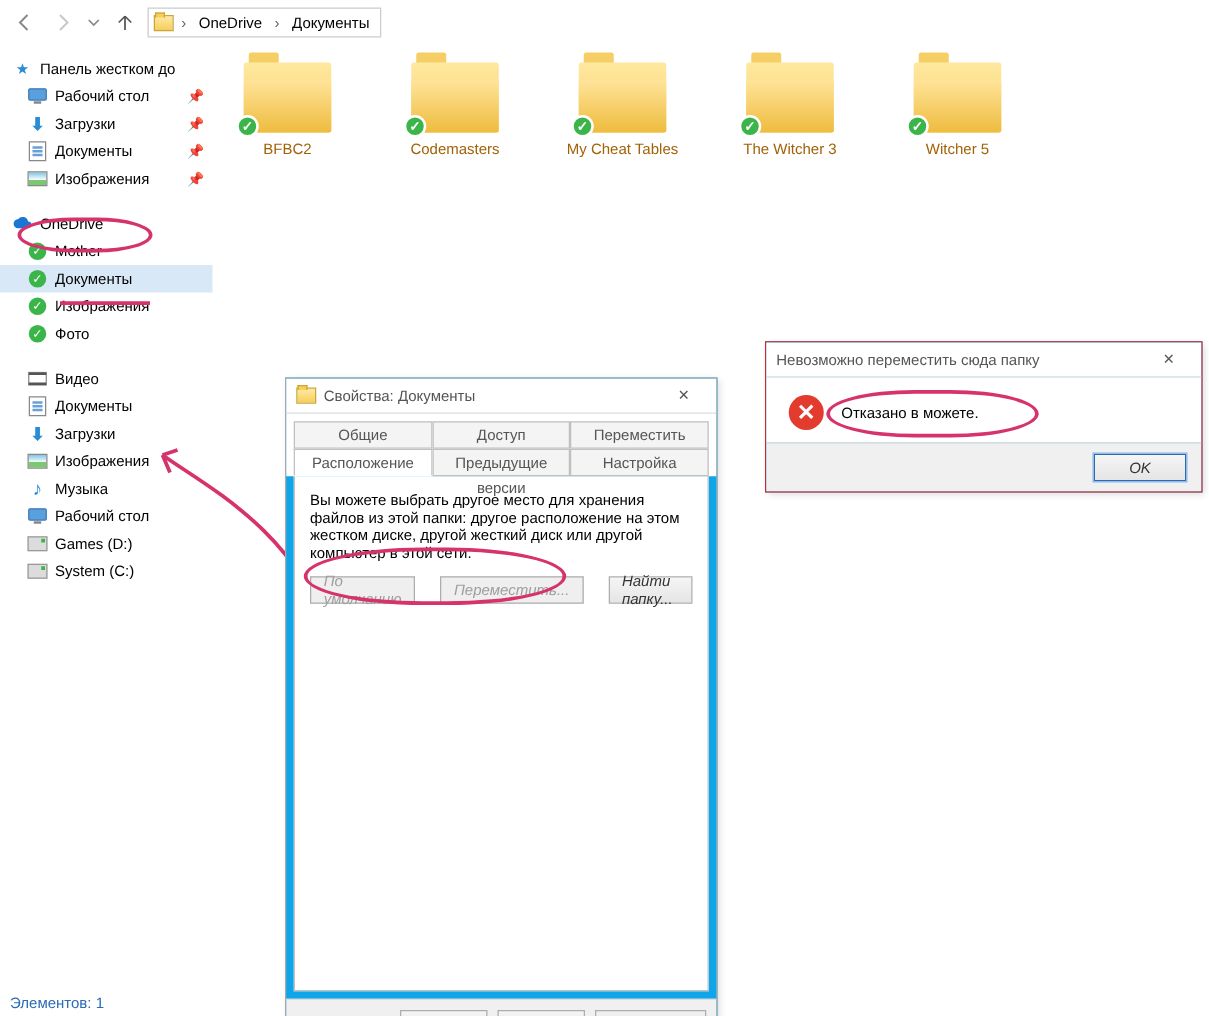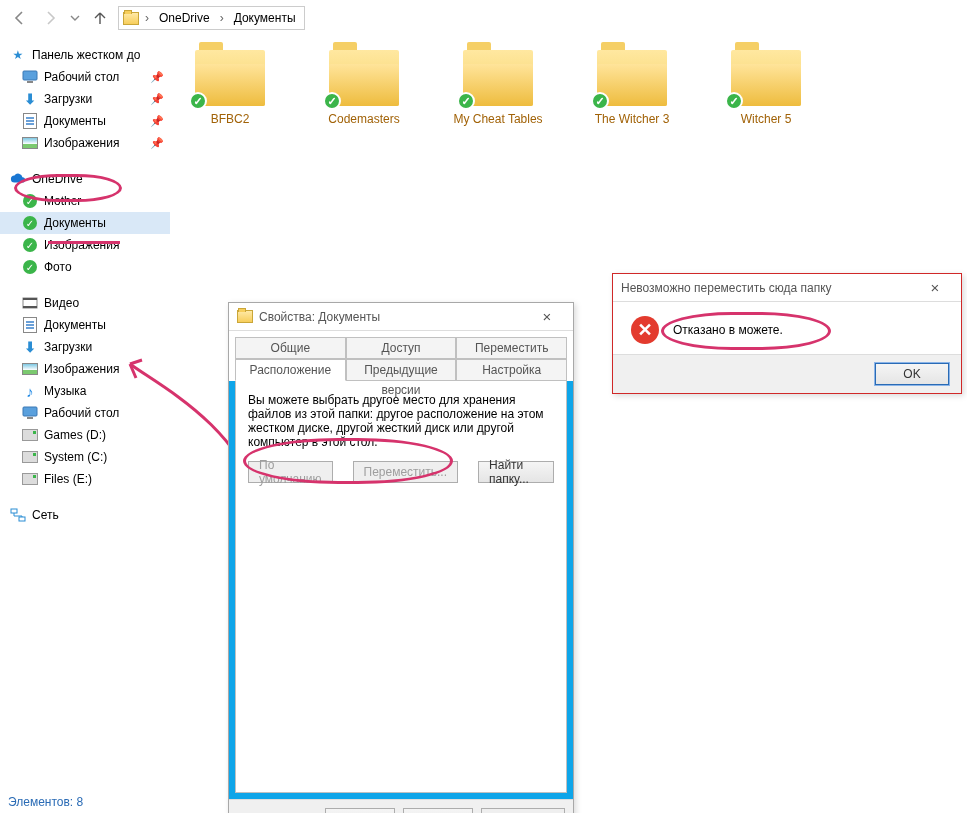--- a/index.html
+++ b/index.html
@@ -54,21 +54,21 @@
   .dlg-title .spacer{flex:1;}
   .dlg-close{width:36px;text-align:center;font-size:15px;color:#555;}
   .tabs{display:flex;flex-wrap:wrap;padding:6px 6px 0;background:#fff;gap:0;}
   .tab-btn{flex:1;min-width:100px;height:22px;text-align:center;line-height:20px;border:1px solid #c0c0c0;background:#f4f4f4;color:#555;cursor:default;}
   .tab-btn.active{background:#fff;border-bottom:1px solid #fff;position:relative;z-index:1;}
   .tab-body{background:#fff;margin:0 6px 6px;border:1px solid #c0c0c0;border-top:none;padding:12px;height:412px;}
   .desc-row{display:flex;gap:8px;align-items:flex-start;margin-bottom:14px;}
   .desc-row .txt{flex:1;color:#000;}
   .path-input{width:100%;height:22px;border:1px solid #7a7a7a;padding:0 4px;background:#fff;}
   .btnrow{display:flex;gap:20px;margin-top:10px;}
-  .btn{height:22px;padding:0 10px;border:1px solid #adadad;background:linear-gradient(#f5f5f5,#e5e5e5);color:#333;display:inline-flex;align-items:center;justify-content:center;}
+  .btn{height:22px;padding:0 10px;border:1px solid #adadad;background:linear-gradient(#f5f5f5,#e5e5e5);color:#333;display:inline-flex;align-items:center;justify-content:center;font-style:italic;}
   .btn.disabled{color:#9e9e9e;background:#efefef;}
   .dlg-footer{display:flex;justify-content:flex-end;gap:8px;padding:8px;border-top:1px solid #ddd;background:#f0f0f0;}
   
   .err{border:1px solid #d02828;}
   .err-body{padding:14px 18px 10px;display:flex;gap:14px;align-items:center;background:#fff;}
   .err-ico{width:28px;height:28px;border-radius:50%;background:#e33b2e;color:#fff;display:flex;align-items:center;justify-content:center;font-size:18px;font-weight:bold;}
   .err-footer{display:flex;justify-content:flex-end;padding:8px 12px;background:#f0f0f0;border-top:1px solid #ddd;}
   .err-footer .btn{min-width:74px;border:1px solid #2a6bb5;outline:1px solid #8ab4e8;}
   svg{display:block;}
 </style>
@@ -232,39 +232,23 @@
             <span class="disk"></span>
           </span>
      <span>Games (D:)</span>
    </div>
         <div class="sb-item">
      <span class="ico">
             <span class="disk"></span>
           </span>
      <span>System (C:)</span>
    </div>
-        <div class="sb-item">
-     <span class="ico">
-            <span class="disk"></span>
-          </span>
-     <span>Files (E:)</span>
-   </div>
       </div>
 
     <div class="sb-spacer"></div>
-    <div class="sb-item top">
-      <span class="ico net">
-        <svg width="16" height="14" viewBox="0 0 16 14">
-            <rect x="1" y="1" width="6" height="4" fill="none" stroke="#2a8dd4"></rect>
-            <rect x="9" y="9" width="6" height="4" fill="none" stroke="#2a8dd4"></rect>
-            <path d="M4 5v3h8V9" stroke="#2a8dd4" fill="none"></path>
-          </svg>
-      </span>
-      <span>Сеть</span>
-    </div>
   </div>
 
   <div class="content">
     <div class="folders" id="folder-grid">
         <div class="folder">
      <div class="folder-big">
        <div class="tab"></div>
             <div class="back"></div>
             <div class="front"></div>
        <div class="sync-badge">✓</div>
@@ -305,21 +289,21 @@
             <div class="front"></div>
        <div class="sync-badge">✓</div>
      </div>
      <div class="folder-name">Witcher 5</div>
    </div>
       </div>
   </div>
 </div>
 
 <div class="statusbar">
-  <span>Элементов: 8</span>
+  <span>Элементов: 1</span>
 </div>
 
 <div class="anno" style="left:14px;top:174px;width:108px;height:28px;border-radius:50%/60%;"></div>
 <div class="anno-underline" style="left:48px;top:241px;width:72px;"></div>
 <svg style="position:absolute;left:100px;top:246px;pointer-events:none;" width="200" height="280">
   <path d="M160 260 C 140 180, 60 140, 30 118" stroke="#d6336c" stroke-width="3" fill="none"></path>
   <path d="M30 118 L42 114 M30 118 L36 132" stroke="#d6336c" stroke-width="3" fill="none"></path>
 </svg>
 
 <div class="dlg" style="left:228px;top:302px;width:346px;">
@@ -331,21 +315,21 @@
   </div>
   <div class="tabs">
     <div class="tab-btn">Общие</div>
     <div class="tab-btn">Доступ</div>
     <div class="tab-btn">Переместить</div>
     <div class="tab-btn active">Расположение</div>
     <div class="tab-btn">Предыдущие версии</div>
     <div class="tab-btn">Настройка</div>
   </div>
   <div class="tab-body">
-    <div class="txt" style="margin-bottom:12px;">Вы можете выбрать другое место для хранения файлов из этой папки: другое расположение на этом жестком диске, другой жесткий диск или другой компьютер в этой стол.</div>
+    <div class="txt" style="margin-bottom:12px;">Вы можете выбрать другое место для хранения файлов из этой папки: другое расположение на этом жестком диске, другой жесткий диск или другой компьютер в этой сети.</div>
     <div class="btnrow">
       <span class="btn disabled">По умолчанию</span>
       <span class="btn disabled">Переместить...</span>
       <span class="btn">Найти папку...</span>
     </div>
     
     <div class="anno" style="left:14px;top:135px;width:210px;height:46px;border-radius:50%/55%;"></div>
   </div>
   <div class="dlg-footer">
     <span class="btn" style="min-width:70px;">OK</span>

